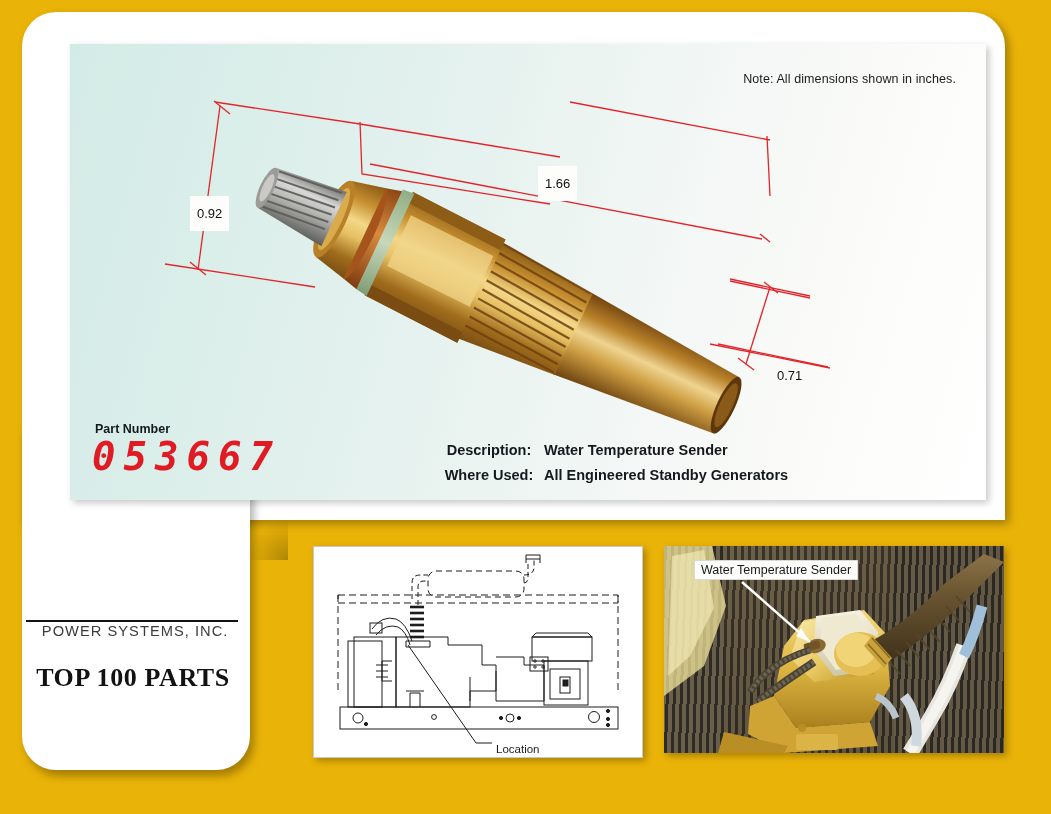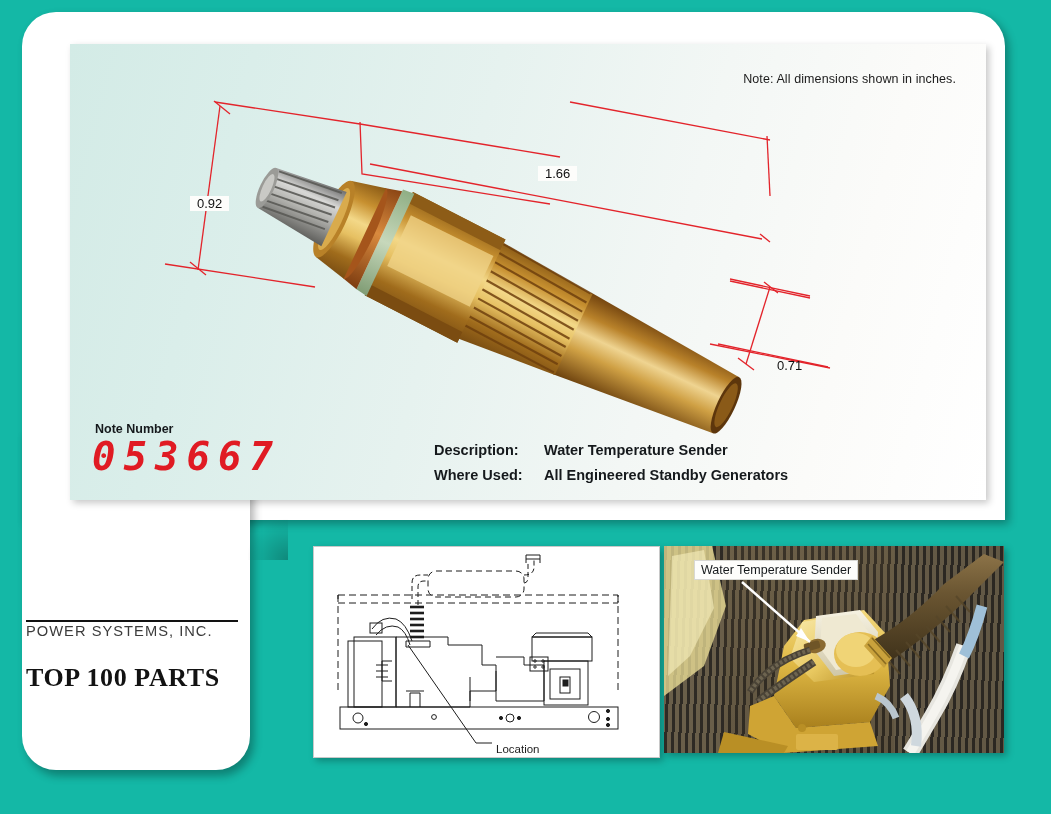--- a/index.html
+++ b/index.html
@@ -4,21 +4,21 @@
 <style>
   html,body{margin:0;padding:0;}
   body{
     width:1051px;height:814px;overflow:hidden;
     background:#ffffff;
     font-family:"Liberation Sans", sans-serif;
     position:relative;
   }
 
   
-  #page{position:absolute;inset:0;background:#14b8a6;}
+  #page{position:absolute;inset:0;background:#eab308;text-align:center;}
 
   
   .card-top{
     position:absolute;left:22px;top:12px;width:983px;height:508px;
     background:#ffffff;
     border-radius:34px 34px 0 0;
     box-shadow:4px 4px 9px rgba(0,0,0,.30);
   }
   
   .card-left{
@@ -54,21 +54,21 @@
   
   .desc{
     position:absolute;left:434px;top:442px;
     font-size:14.5px;font-weight:bold;color:#15191c;
   }
   .desc .row{display:flex;margin-bottom:9px;}
   .desc .k{width:110px;}
   .desc .v{}
   .dimlabel{
     position:absolute;background:#fdfdfb;color:#111;
-    font-size:13px;padding:0 7px;white-space:nowrap;
+    font-size:13px;padding:10px 7px;white-space:nowrap;
   }
 
   
   .logo{position:absolute;left:26px;top:618px;width:214px;}
   .logo .gen{
     font-family:"Liberation Sans", sans-serif;
     font-weight:bold;font-size:32px;letter-spacing:-0.5px;
     color:#121212;line-height:.95;transform:scaleX(1.06);transform-origin:0 50%;
     display:inline-block;position:relative;
   }
@@ -85,21 +85,21 @@
     font-weight:bold;font-size:26px;color:#121212;
     letter-spacing:.6px;white-space:nowrap;
   }
 
   
   .panel{
     position:absolute;background:#ffffff;
     box-shadow:3px 3px 7px rgba(0,0,0,.28);
     overflow:hidden;
   }
-  .panel-diagram{left:313px;top:546px;width:328px;height:210px;border:1px solid #c9c9c9;padding-left:17px;}
+  .panel-diagram{left:313px;top:546px;width:328px;height:210px;border:1px solid #c9c9c9;}
   .panel-photo{left:664px;top:546px;width:340px;height:207px;}
 
   .diagram-inner{position:absolute;inset:6px;background:#fff;}
   .loc-text{
     position:absolute;left:176px;top:190px;font-size:11.5px;color:#1d1d1d;
   }
 
   
   .photo-bg{
     position:absolute;inset:0;
@@ -237,21 +237,21 @@
         <path d="M668,314 L684,326"></path>
         <path d="M660,237 L740,254"></path>
         <path d="M648,300 L758,323"></path>
       </g>
     </svg>
 
     <div class="dimlabel" style="left:120px;top:152px;">0.92</div>
     <div class="dimlabel" style="left:468px;top:122px;">1.66</div>
     <div class="dimlabel" style="left:700px;top:314px;background:transparent;">0.71</div>
 
-    <div style="position:absolute;left:25px;top:378px;font-size:12.5px;font-weight:bold;color:#15191c;">Note Number</div>
+    <div style="position:absolute;left:25px;top:378px;font-size:12.5px;font-weight:bold;color:#15191c;">Part Number</div>
     <div style="position:absolute;left:22px;top:393px;font-family:'DejaVu Sans Mono',monospace;font-size:39px;font-weight:bold;font-style:italic;color:#e01b23;letter-spacing:8px;line-height:1;">053667</div>
 
     <div class="desc" style="left:364px;top:398px;">
       <div class="row">
         <div class="k">Description:</div>
         <div class="v">Water Temperature Sender</div>
       </div>
       <div class="row">
         <div class="k">Where Used:</div>
         <div class="v">All Engineered Standby Generators</div>

